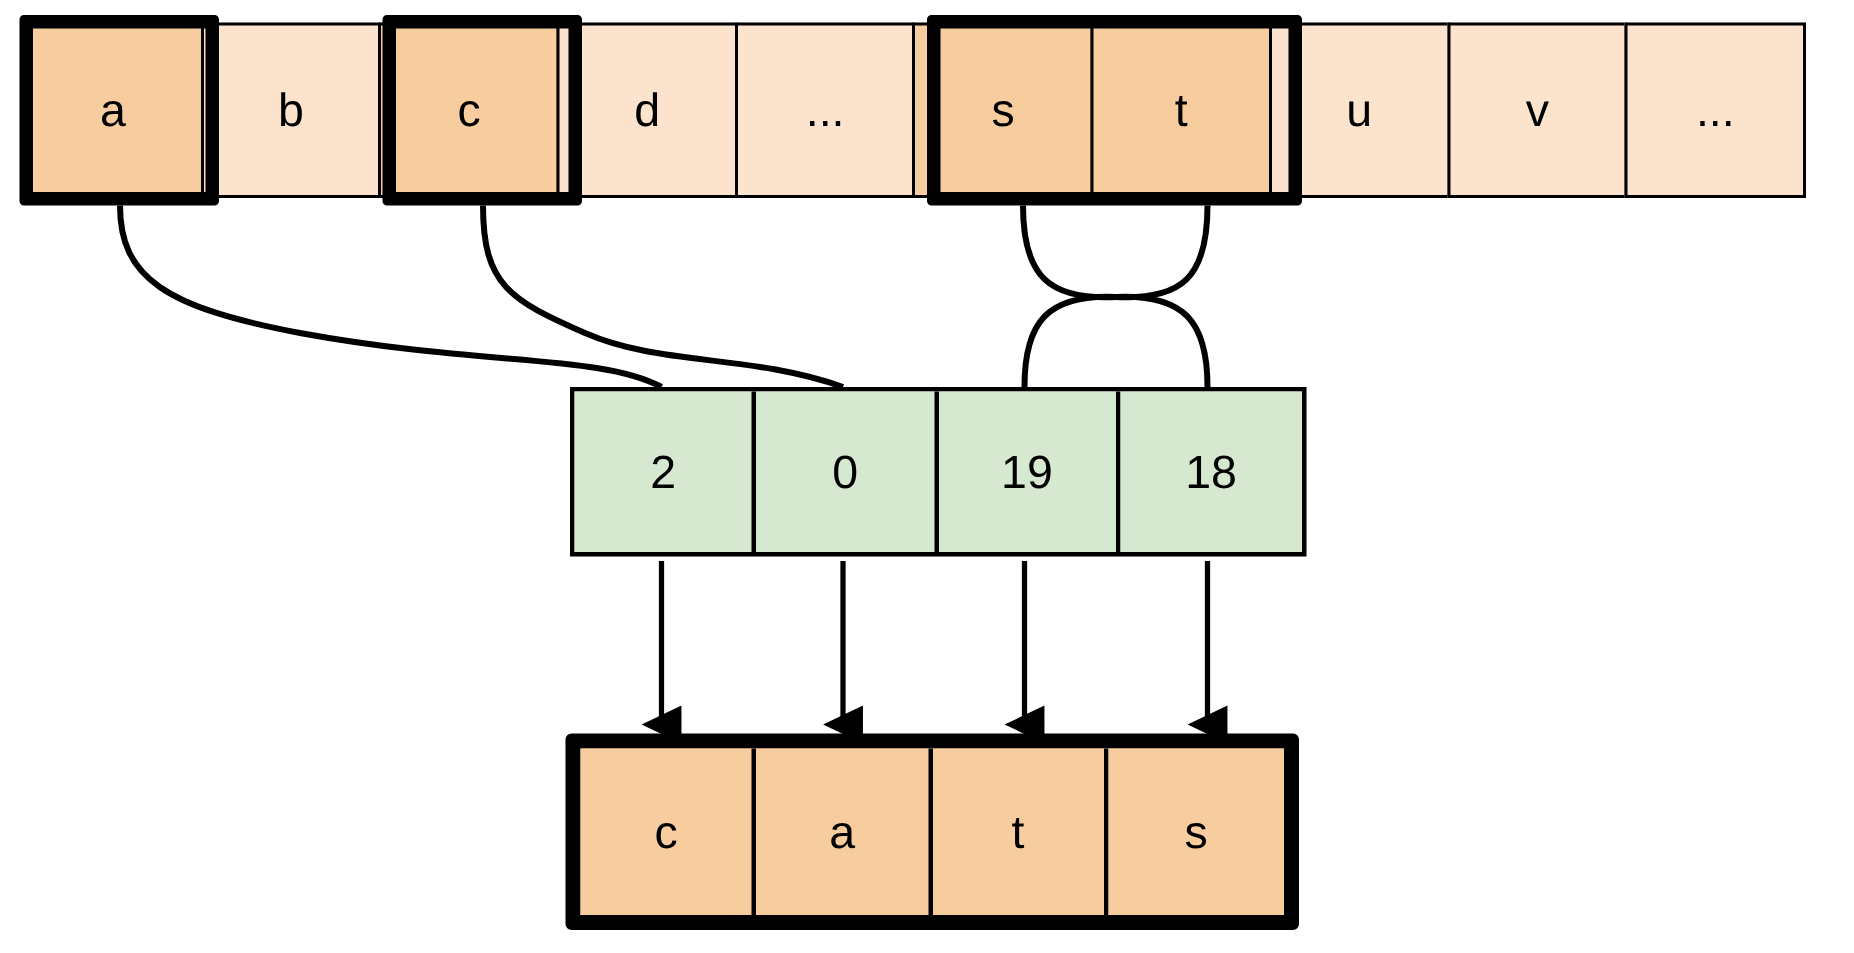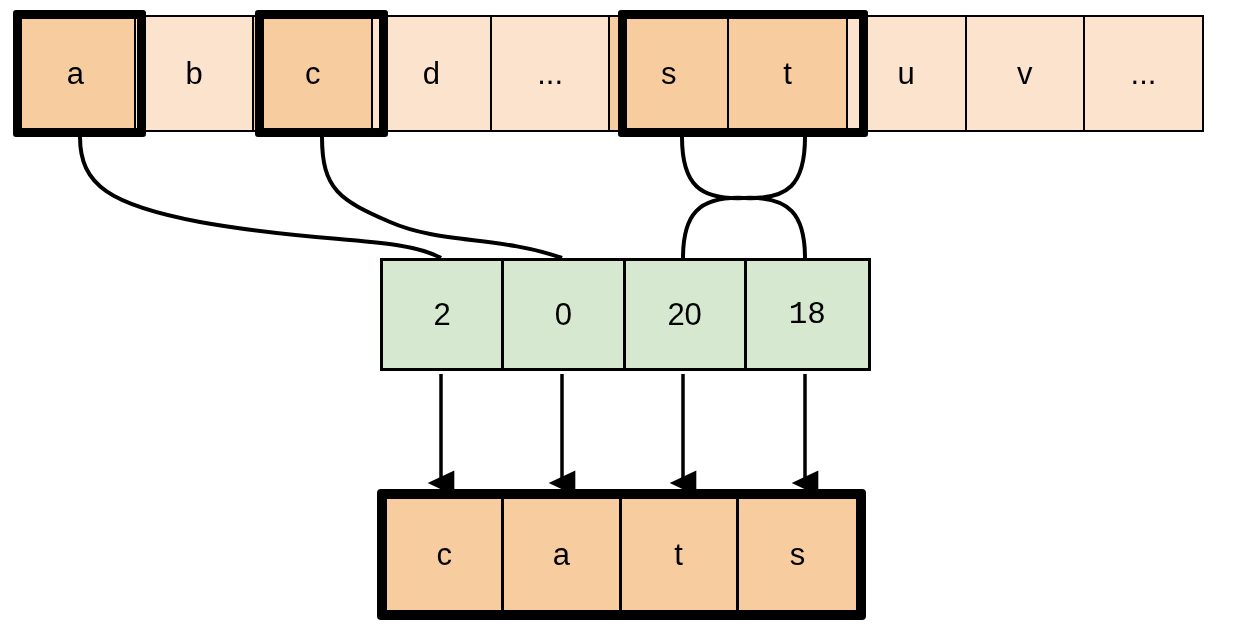--- a/index.html
+++ b/index.html
@@ -84,21 +84,21 @@
     height: 107px;
     box-sizing: border-box;
     border-right: 3px solid #000000;
     display: flex;
     align-items: center;
     justify-content: center;
     font-size: 31px;
     color: #000000;
     background: #d6e9d0;
   }
-  .index-cell:last-child { border-right: none; font-family: Liberation Mono, monospace; }
+  .index-cell:last-child { border-right: none; }
 
   
   .output-row {
     position: absolute;
     left: 377px;
     top: 489px;
     width: 489px;
     height: 131px;
     box-sizing: border-box;
     border: 10px solid #000000;
@@ -163,21 +163,21 @@
   <div class="highlight-frame" style="left:618px; top:10px; width:250px; height:127px;"></div>
 
   <div class="index-row">
     <div class="index-cell">
         <span>2</span>
       </div>
     <div class="index-cell">
         <span>0</span>
       </div>
     <div class="index-cell">
-        <span>20</span>
+        <span>19</span>
       </div>
     <div class="index-cell">
         <span>18</span>
       </div>
   </div>
 
   <div class="output-row">
     <div class="output-cell">
         <span>c</span>
       </div>

